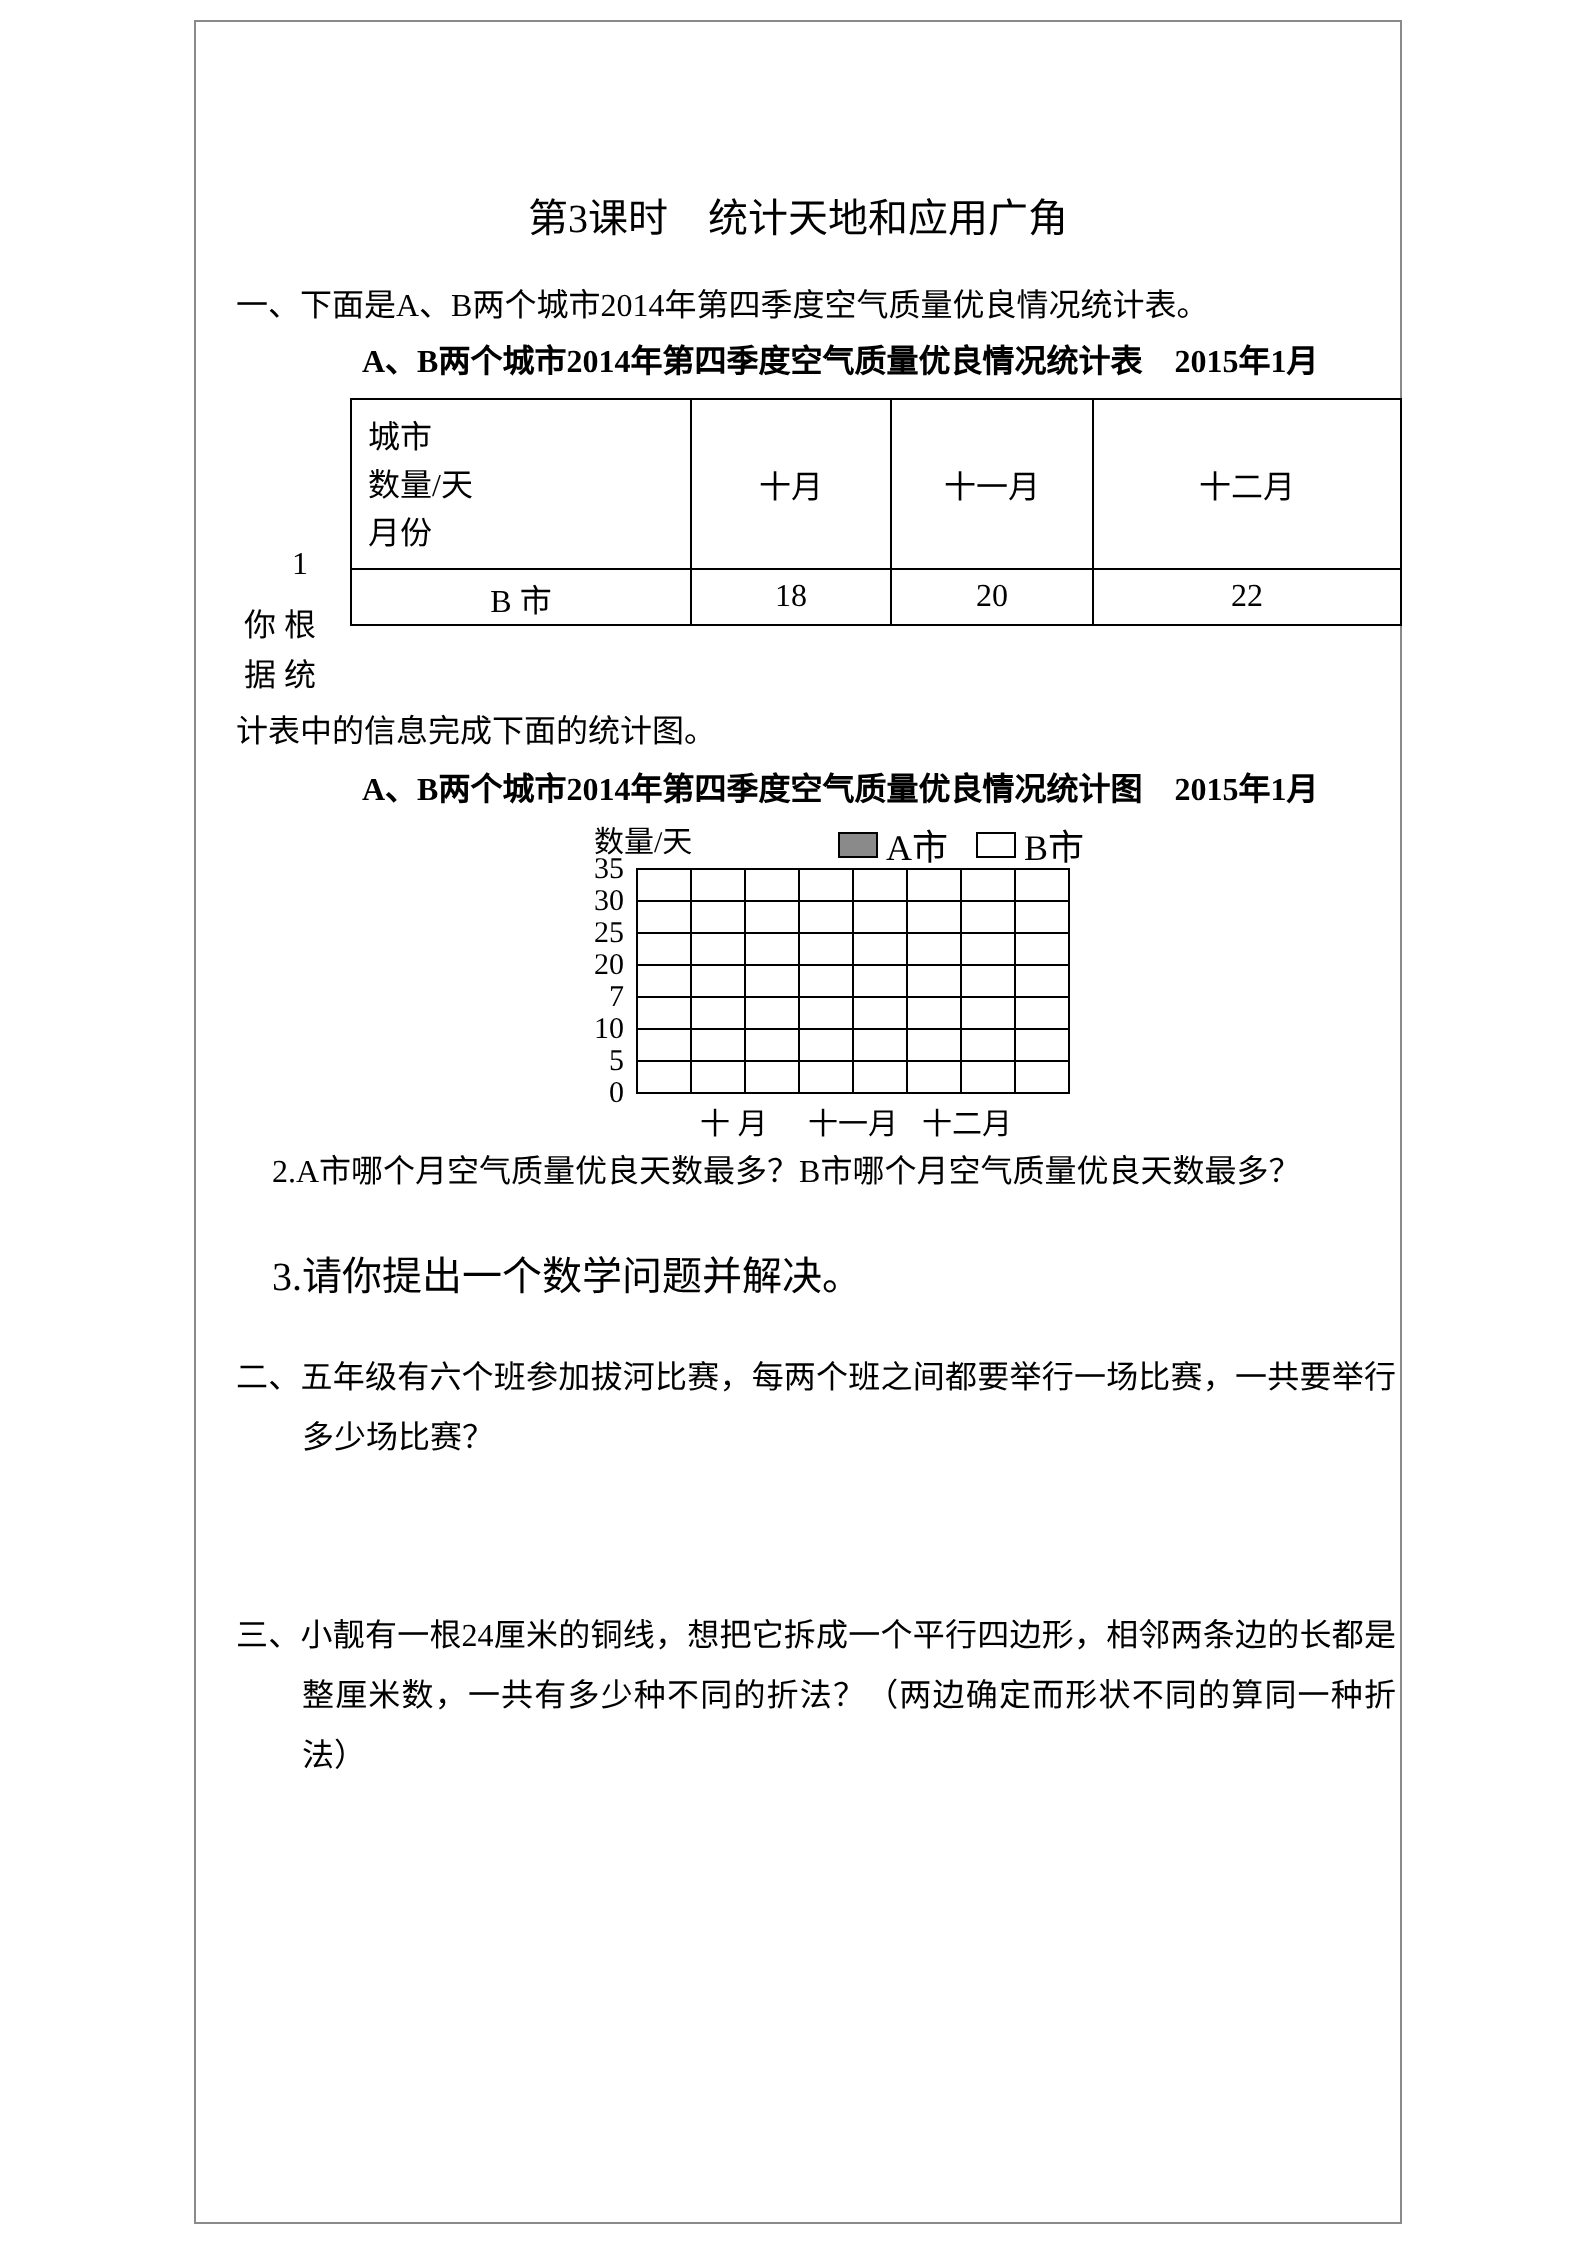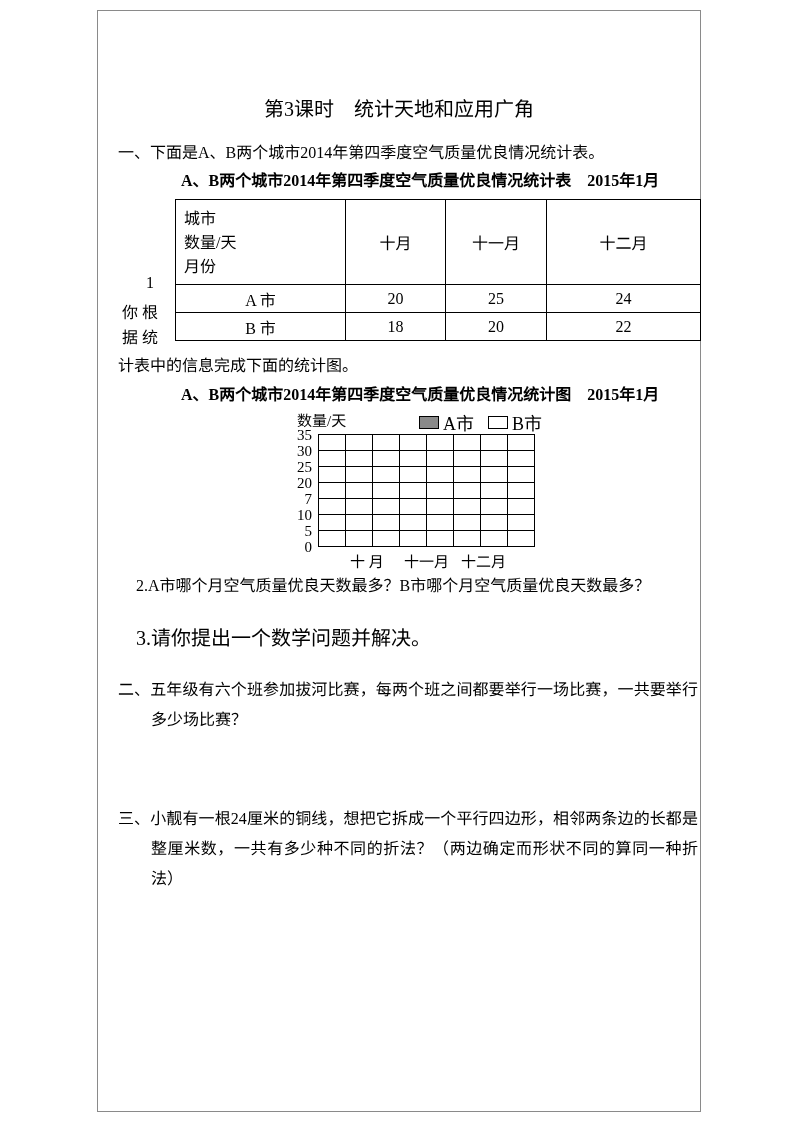--- a/index.html
+++ b/index.html
@@ -96,26 +96,20 @@
             <div>城市</div>
             <div>数量/天</div>
             <div>月份</div>
           </div>
         </td>
         <td class="c2">十月</td>
         <td class="c3">十一月</td>
         <td class="c4">十二月</td>
       </tr>
       <tr class="data-row">
-        <td>A 市</td>
-        <td>20</td>
-        <td>25</td>
-        <td>24</td>
-      </tr>
-      <tr class="data-row">
         <td>B 市</td>
         <td>18</td>
         <td>20</td>
         <td>22</td>
       </tr>
     </tbody>
   </table>
 
   <p class="continuation">计表中的信息完成下面的统计图。</p>
 

